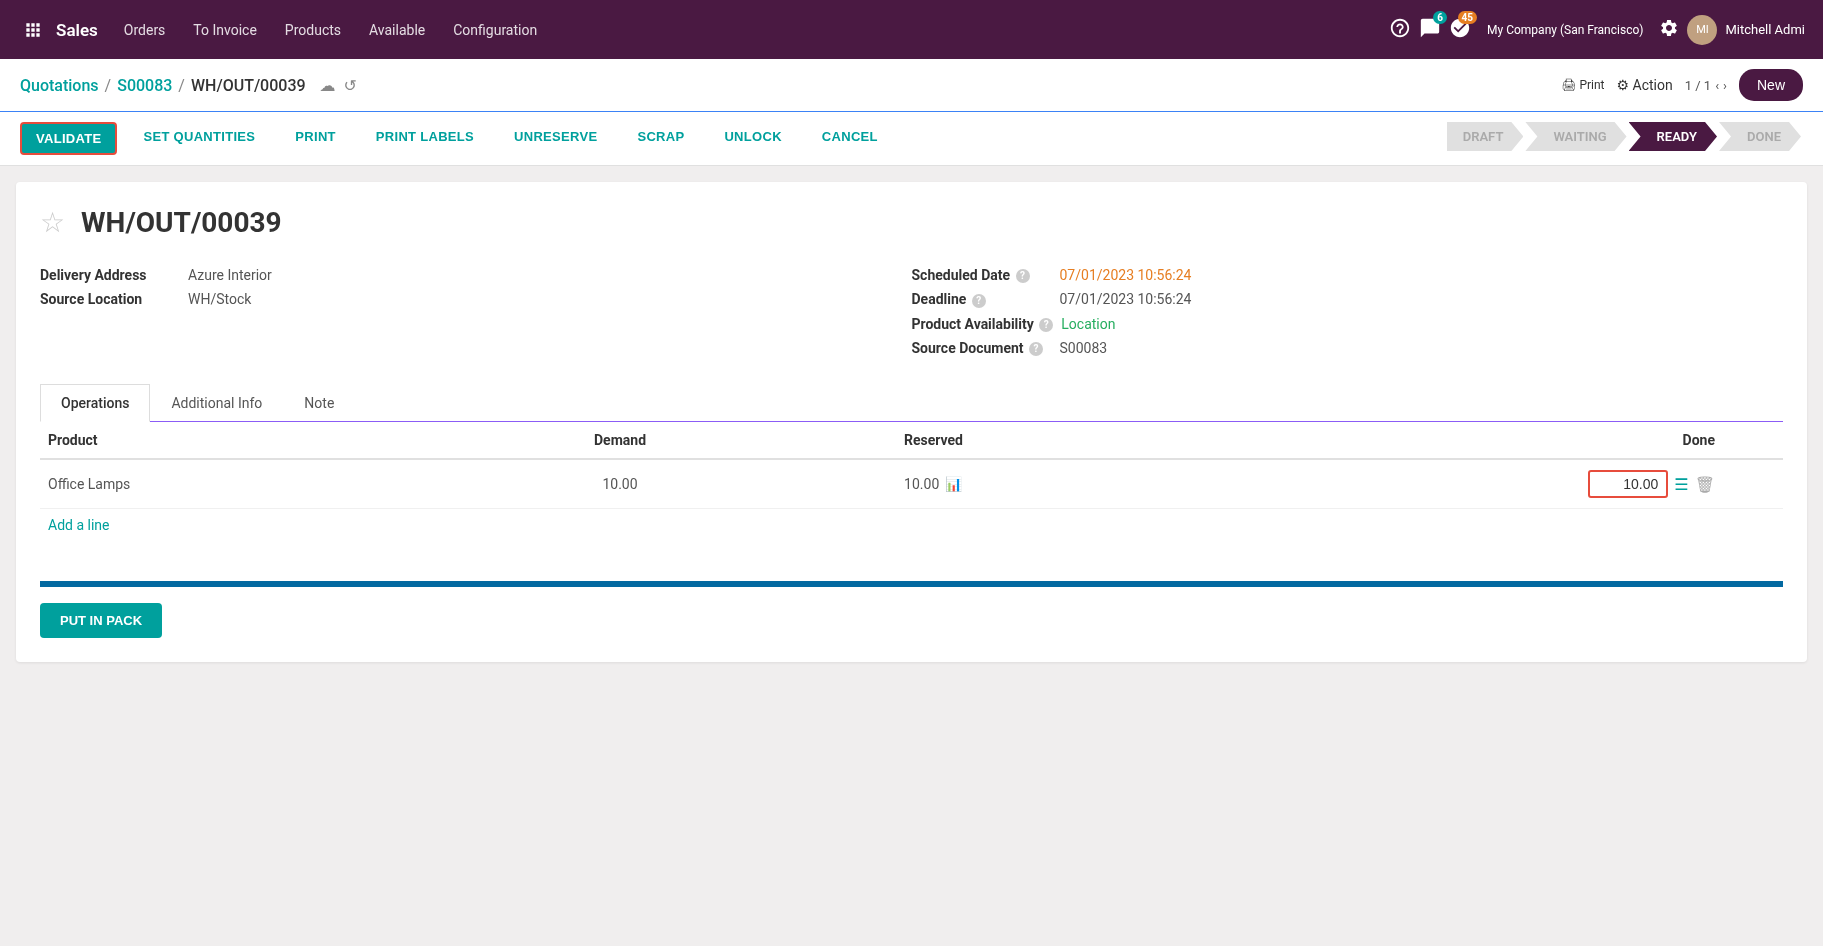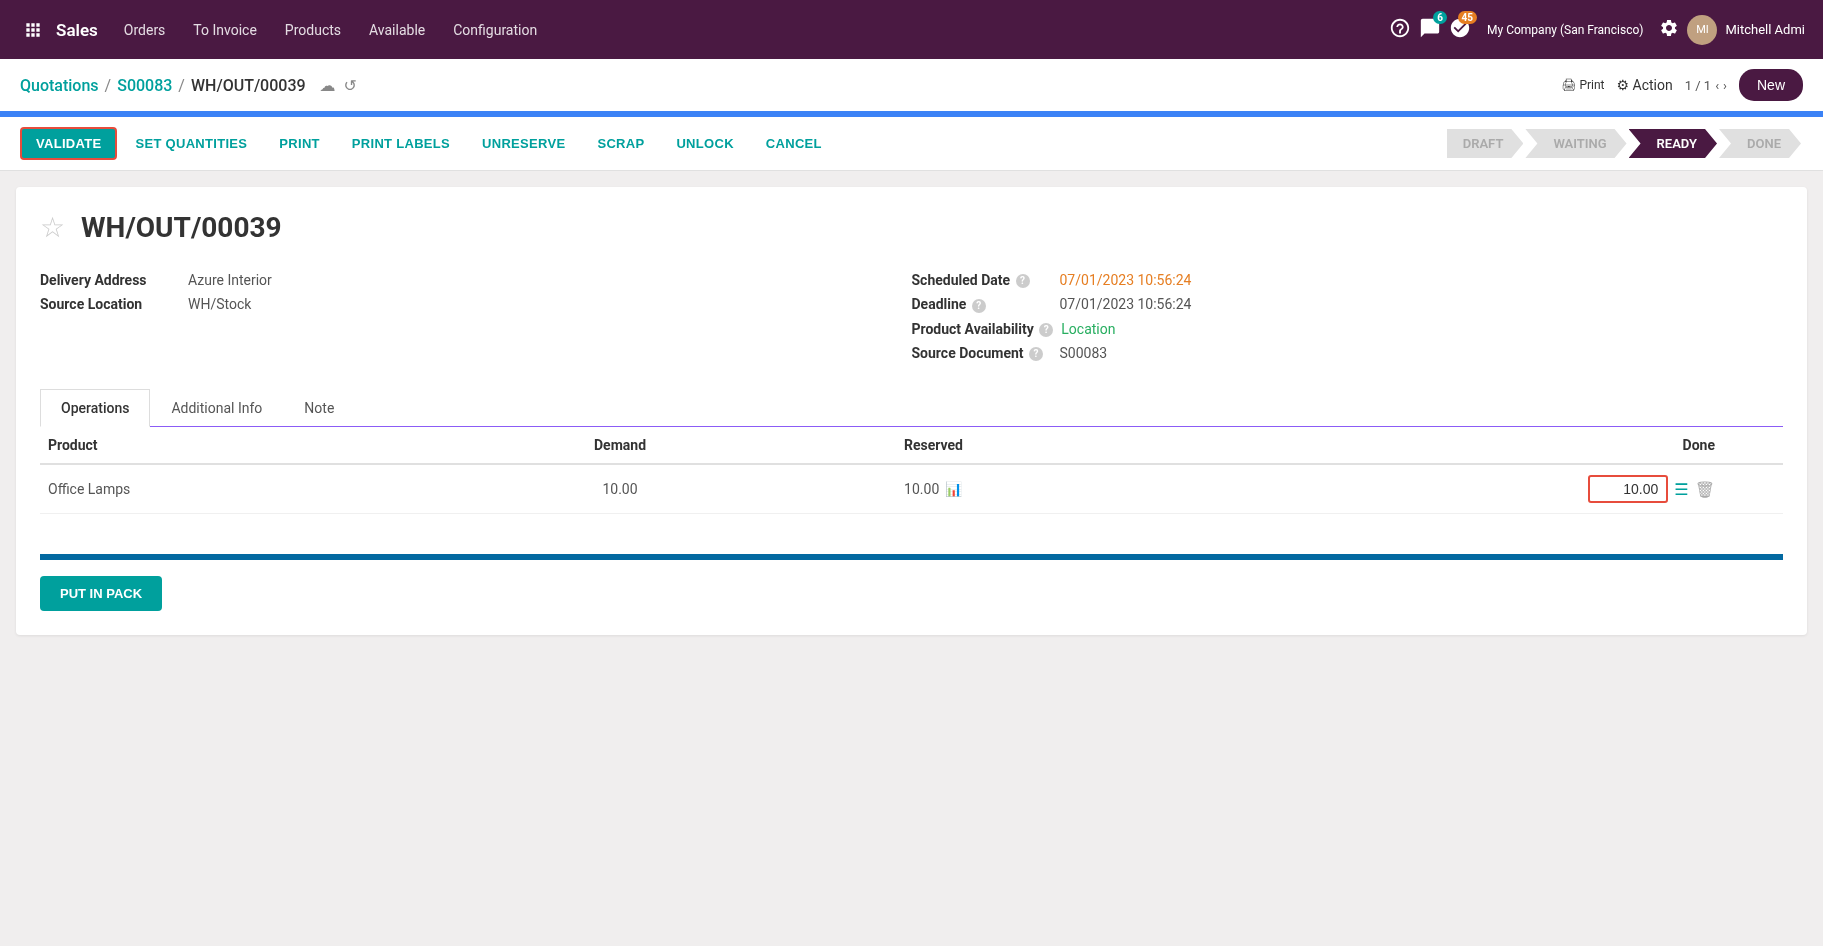--- a/index.html
+++ b/index.html
@@ -42,21 +42,21 @@
       font-size: 11px; color: white; cursor: pointer;
     }
     .top-nav .user-name { color: white; font-size: 13px; }
 
     
     .breadcrumb-bar {
       background: white;
       padding: 10px 20px;
       display: flex;
       align-items: center;
-      border-bottom: 6px solid #3b82f6;
+      border-bottom: 1px solid #3b82f6;
       gap: 6px;
     }
     .breadcrumb-bar .bc-link { color: #00a09d; cursor: pointer; font-size: 16px; font-weight: 500; }
     .breadcrumb-bar .bc-sep { color: #888; font-size: 16px; }
     .breadcrumb-bar .bc-current { color: #333; font-size: 16px; font-weight: 500; }
     .breadcrumb-bar .bc-icons { display: flex; gap: 8px; margin-left: 8px; color: #888; }
     .breadcrumb-bar .bc-icons span { cursor: pointer; font-size: 16px; }
     .breadcrumb-bar .right-controls { margin-left: auto; display: flex; align-items: center; gap: 12px; }
     .breadcrumb-bar .print-btn { color: #333; cursor: pointer; font-size: 12px; }
     .breadcrumb-bar .action-btn { color: #333; cursor: pointer; font-size: 14px; }
@@ -65,22 +65,22 @@
     .new-btn {
       background: #4a1942; color: white; border: none;
       padding: 8px 18px; border-radius: 15px; cursor: pointer; font-size: 14px; font-weight: 500;
     }
 
     
     .action-toolbar {
       background: white;
       padding: 10px 20px;
       display: flex;
-      align-items: center;
-      gap: 4px;
+      align-items: flex-start;
+      gap: 12px;
       border-bottom: 1px solid #e0e0e0;
     }
     .toolbar-btn {
       padding: 7px 14px; border: none; background: none;
       cursor: pointer; font-size: 13px; font-weight: 600;
       color: #00a09d; text-transform: uppercase; letter-spacing: 0.3px;
       border-radius: 4px;
     }
     .toolbar-btn.validate {
       background: #00a09d; color: white;
@@ -365,19 +365,22 @@
               <input class="done-input" type="text" value="10.00" style="">
               <span class="detail-icon">☰</span>
               <span class="delete-icon">🗑</span>
             </div>
           </td>
           <td></td>
         </tr>
       </tbody>
     </table>
 
+    <div>
+      <span class="add-line-link">Add a line</span>
+    </div>
 
     <div style="height: 40px;"></div>
     <div style="border-top: 6px solid #0369a1; padding-top: 16px;">
       <button class="put-in-pack-btn">PUT IN PACK</button>
     </div>
   </div>
 </div>
 
 </body></html>

